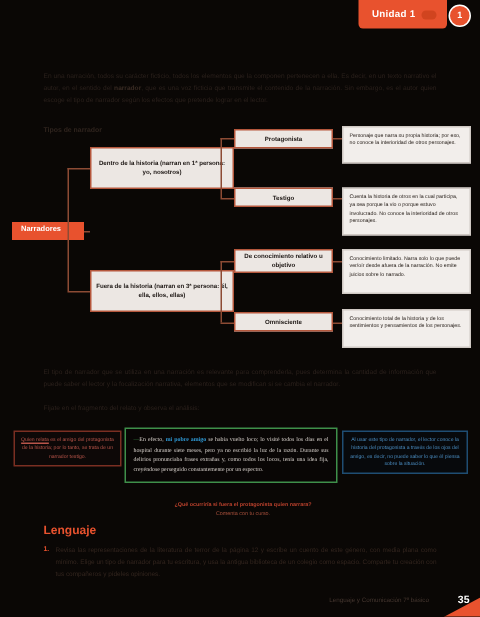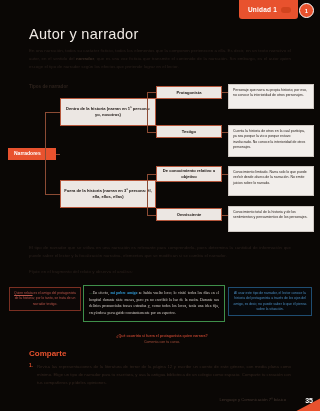--- a/index.html
+++ b/index.html
@@ -130,21 +130,20 @@
 <body>
 
 <div class="page">
 
   <div class="unit-tab">
     <span class="lbl">Unidad 1</span>
     <span class="unit-chip"></span>
   </div>
   <div class="unit-badge">1</div>
 
-  <div class="title">Autor y narrador</div>
 
   <div class="intro">
     <span>En una narración, todos su carácter ficticio, todos los elementos que la componen pertenecen a ella. Es decir, en un texto narrativo el autor, en el sentido del </span><b>narrador</b><span>, que es una voz ficticia que transmite el contenido de la narración. Sin embargo, es el autor quien escoge el tipo de narrador según los efectos que pretende lograr en el lector.</span>
   </div>
 
   <div class="subhead">Tipos de narrador</div>
 
   <div class="diagram">
 
     <div class="node root" style="left:8px;top:60px;width:48px;height:12px;">Narradores</div>
@@ -194,21 +193,21 @@
   <div class="anno anno-left">
     <span class="u">Quien relata</span><span> es el amigo del protagonista de la historia; por lo tanto, se trata de un narrador testigo.</span>
   </div>
   <div class="anno anno-right">Al usar este tipo de narrador, el lector conoce la historia del protagonista a través de los ojos del amigo, es decir, no puede saber lo que él piensa sobre la situación.</div>
 
   <div class="question">
     <div>¿Qué ocurriría si fuera el protagonista quien narrara?</div>
     <div class="q2">Comenta con tu curso.</div>
   </div>
 
-  <div class="act-title">Comparte</div>
+  <div class="act-title">Lenguaje</div>
   <div class="act-num">1.</div>
   <div class="act-body">Revisa las representaciones de la literatura de terror de la página 12 y escribe un cuento de este género, con media plana como mínimo. Elige un tipo de narrador para tu escritura, y usa la antigua biblioteca de un colegio como espacio. Comparte tu creación con tus compañeros y pídeles opiniones.</div>
 
   <div class="footer-txt">Lenguaje y Comunicación 7º básico</div>
   <div class="corner">
     <div class="band"></div>
   </div>
   <div class="pagenum">35</div>
 
 </div>

